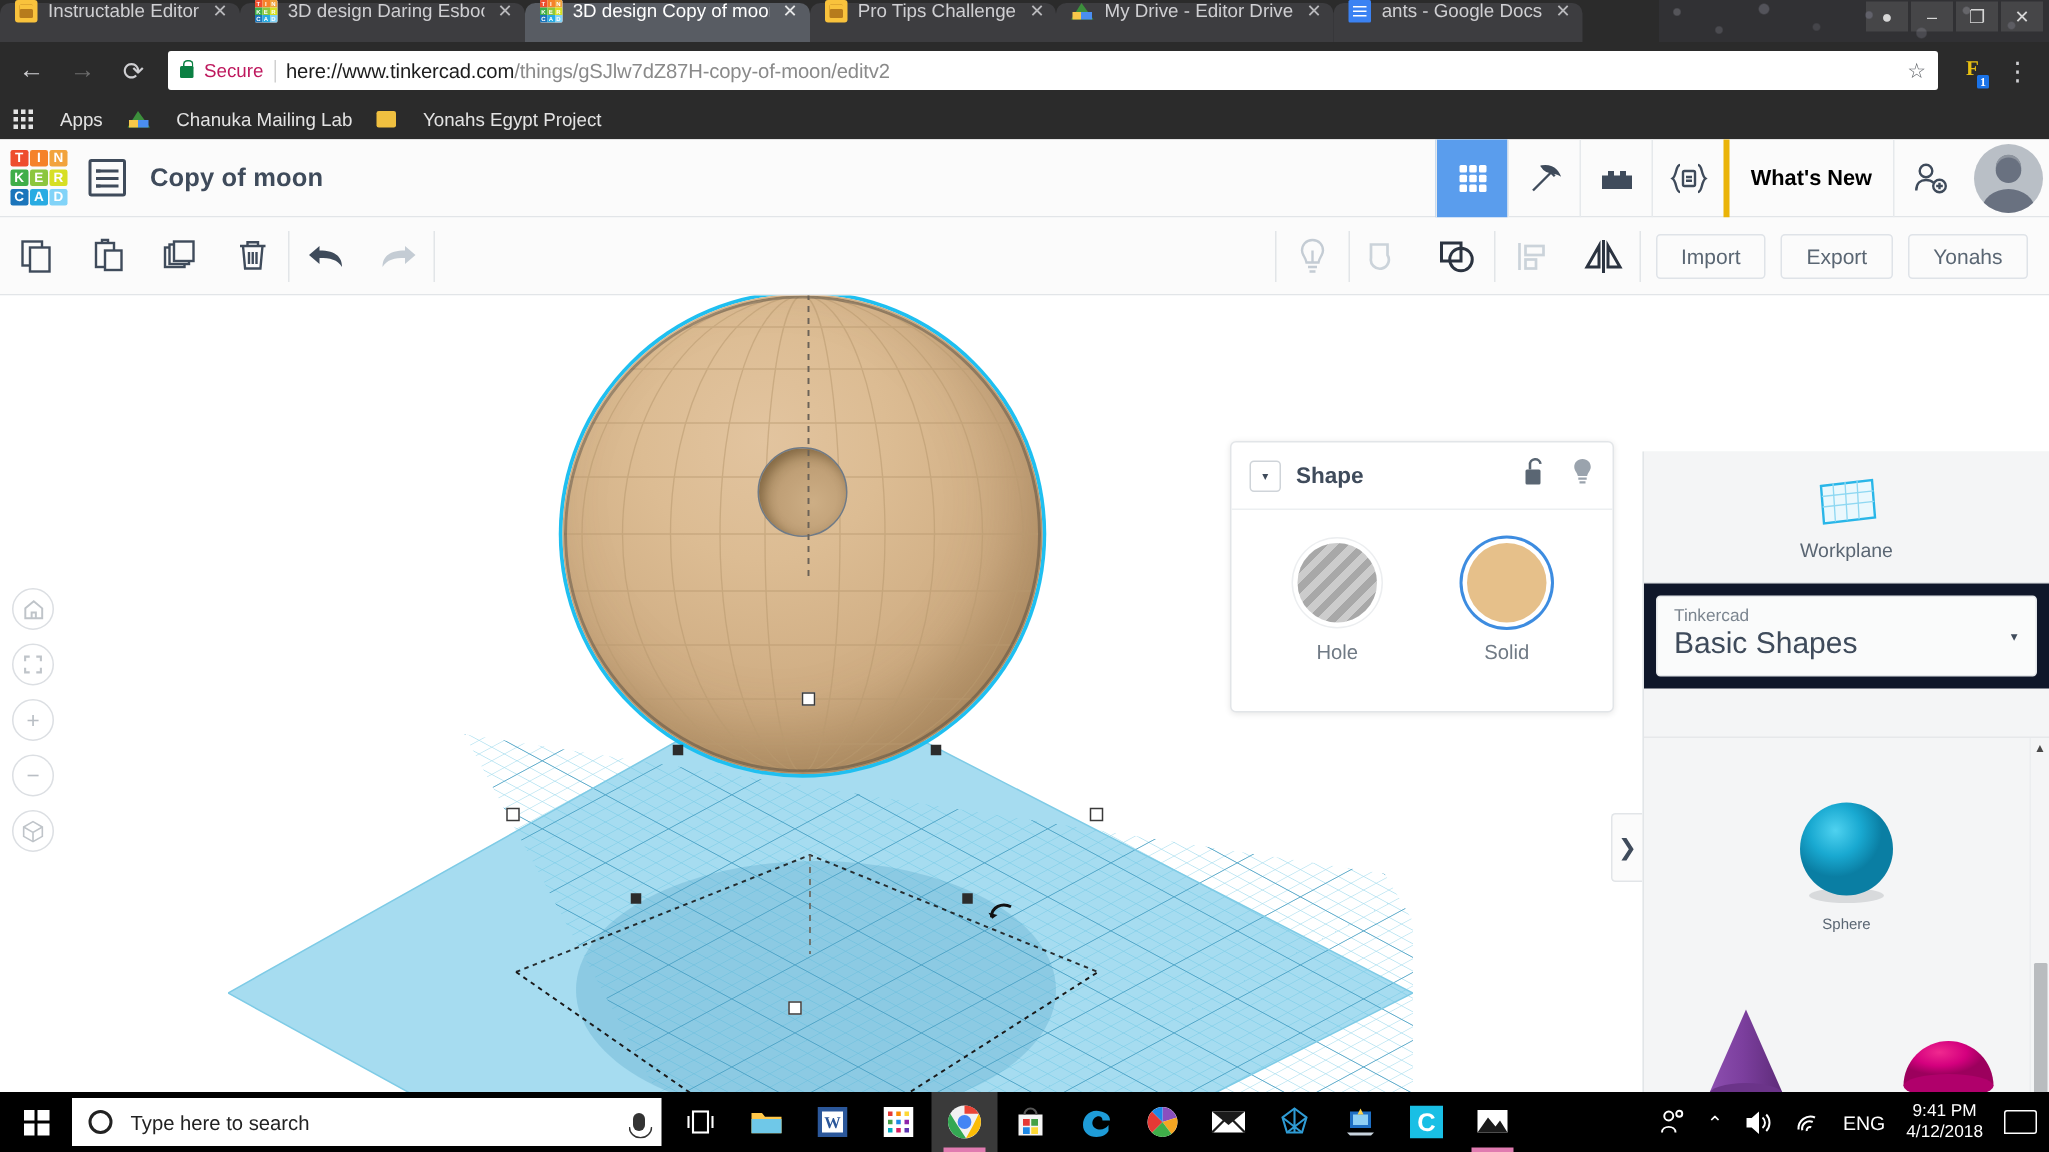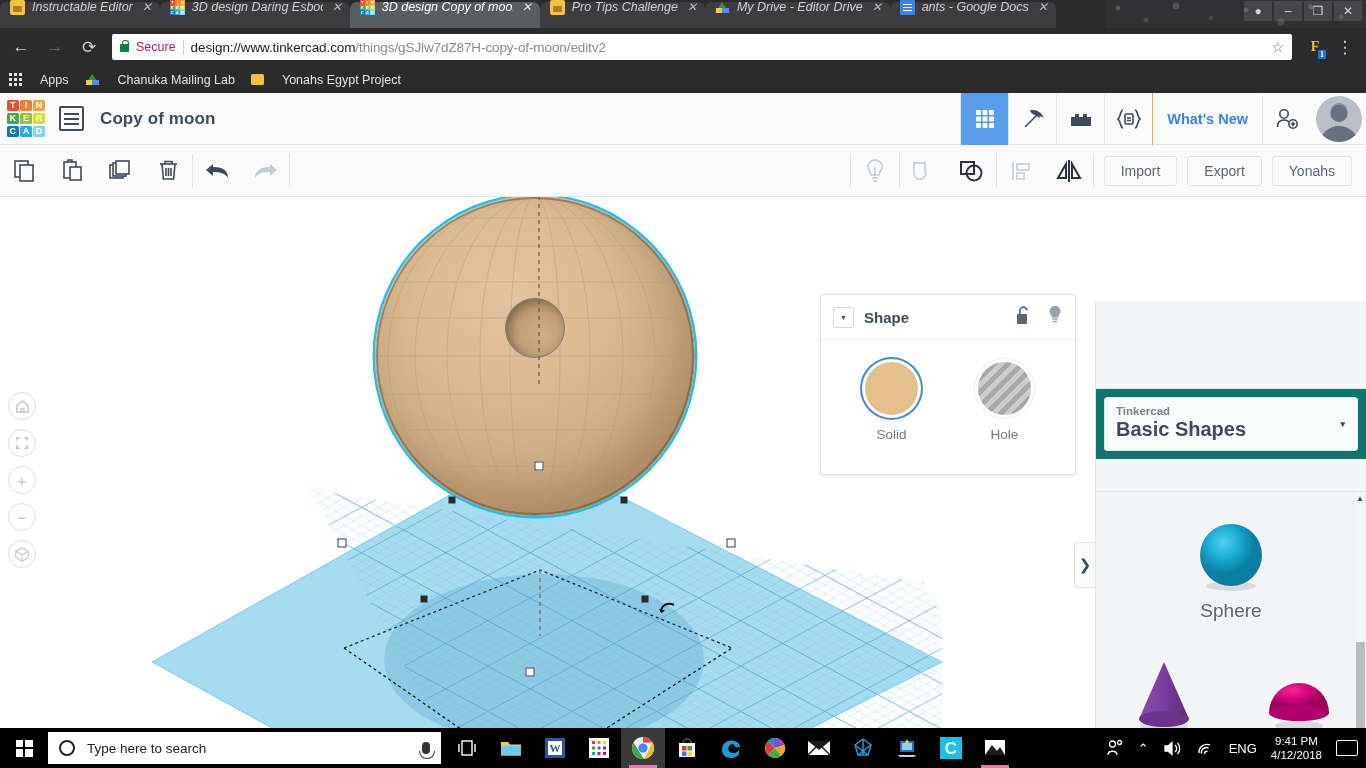--- a/index.html
+++ b/index.html
@@ -27,21 +27,21 @@
       radial-gradient(circle at 175px 22px, #4a4a50 3px, transparent 4px),
       radial-gradient(circle at 205px 7px, #55555a 2px, transparent 3px),
       radial-gradient(circle at 235px 17px, #4b4b52 2px, transparent 3px),
       #313134;
   }
   .tab {
     height:26px; display:flex; align-items:center; gap:7px;
     padding:0 6px 16px 10px; background:#3d3d40; color:#cfcfd2;
     font-size:12.5px; position:relative;
     border-top-left-radius:7px; border-top-right-radius:7px;
-    max-width:190px; min-width:140px;font-style:italic;
+    max-width:190px; min-width:140px;
   }
   .tab.active { background:#585c63; color:#ffffff; }
   .tab .tab-title {
     flex:1; white-space:nowrap; overflow:hidden; text-overflow:clip;
   }
   .tab .tab-close { font-size:12px; opacity:.85; width:14px; text-align:center;}
   .favicon { width:15px; height:15px; flex:0 0 15px; border-radius:1px; }
 
   .fav-tinker {
     background:#ffffff; display:grid; grid-template-columns:repeat(3,1fr);
@@ -158,21 +158,21 @@
     letter-spacing:.1px;
   }
   .hdr-right { margin-left:auto; display:flex; align-items:center; height:52px; }
   .hdr-btn {
     width:48px; height:52px; display:flex; align-items:center; justify-content:center;
     border-left:1px solid #e6e9ec; color:#3f4b5b;
   }
   .hdr-btn.active { background:#5a9ded; color:#fff; }
   .whatsnew {
     height:52px; display:flex; align-items:center; padding:0 14px;
-    border-left:1px solid #eab308; color:#3b82f6; font-size:14.5px; font-weight:bold;
+    border-left:4px solid #eab308; color:#000000; font-size:14.5px; font-weight:bold;
   }
   .avatar {
     width:46px; height:46px; border-radius:50%; margin:0 4px 0 6px;
     background:radial-gradient(circle at 50% 34%, #8d949e 0 22%, #b9bfc6 23% 100%);
     position:relative; overflow:hidden; flex:0 0 46px;
   }
   .avatar:after {
     content:""; position:absolute; left:50%; transform:translateX(-50%);
     bottom:-14px; width:36px; height:30px; border-radius:50% 50% 0 0;
     background:#697180;
@@ -280,41 +280,41 @@
     position:absolute; right:0; top:104px; bottom:0; width:271px;
     background:#f4f5f6; border-left:1px solid #e2e5e8;
   }
   .rp-tools {
     height:88px; display:flex; background:#f4f5f6; border-bottom:1px solid #e2e5e8;
   }
   .rp-tool {
     flex:1; display:flex; flex-direction:column; align-items:center; justify-content:center; gap:6px;
   }
   .rp-tool span { font-size:13px; color:#5a6673; }
-  .rp-select-wrap { padding:8px; background:#0f766e;font-weight:bold; }
+  .rp-select-wrap { padding:8px; background:#0f172a; }
   .rp-select {
     background:#fafbfb; border:1px solid #e4e7ea; border-radius:3px;
     padding:7px 11px 9px; position:relative;
   }
   .rp-select .lbl { font-size:11.5px; color:#7b858f; }
   .rp-select .val { font-size:20px; color:#3f4b5b; margin-top:1px; }
   .rp-select .car {
     position:absolute; right:12px; top:50%; transform:translateY(-50%);
     font-size:9px; color:#3f4b5b;
   }
   .rp-grid {
     position:absolute; left:0; right:0; top:190px; bottom:0;
     overflow:hidden; background:#f4f5f6; border-top:1px solid #e6e8ea;
   }
   .rp-row { display:flex; }
   .rp-cell {
     flex:1; height:140px; display:flex; flex-direction:column;
     align-items:center; justify-content:flex-end; padding-bottom:10px; gap:6px;
   }
-  .rp-cell .nm { font-size:19px; color:#5a6673; }
+  .rp-cell .nm { font-size:10px; color:#5a6673; }
   .rp-scroll {
     position:absolute; right:0; top:0; bottom:0; width:13px;
     background:#f4f5f6; border-left:1px solid #eceef0;
   }
   .rp-scroll .arrow { text-align:center; font-size:8px; color:#4a4a4a; line-height:14px;}
   .rp-scroll .thumb {
     position:absolute; left:2px; width:9px; top:150px; height:95px;
     background:#b9bcbf; border-radius:1px;
   }
   .panel-toggle {
@@ -447,21 +447,21 @@
 
   <div class="navbar">
     <div class="navicon">←</div>
     <div class="navicon dis">→</div>
     <div class="navicon">⟳</div>
 
     <div class="omnibox">
       <span class="lock"></span>
       <span class="secure-txt">Secure</span>
       <span class="url-div"></span>
-      <span class="url"><b>design://www.tinkercad.com</b><span>/things/gSJlw7dZ87H-copy-of-moon/editv2</span></span>
+      <span class="url"><b>here://www.tinkercad.com</b><span>/things/gSJlw7dZ87H-copy-of-moon/editv2</span></span>
       <span class="star">☆</span>
     </div>
 
     <div class="ext-f">
       <span>F</span>
       <span class="ext-badge">1</span>
     </div>
     <div class="navicon">⋮</div>
   </div>
 
@@ -757,35 +757,47 @@
           <span>
             <svg width="16" height="20" viewBox="0 0 16 20">
               <path d="M8 1 C4.5 1 2.5 3.5 2.5 6.3 C2.5 8.6 4.4 9.8 4.9 12.4 h6.2 C11.6 9.8 13.5 8.6 13.5 6.3 C13.5 3.5 11.5 1 8 1 Z" fill="#9aa3ad"></path>
               <path d="M5.2 14 h5.6 M6 16.6 h4" stroke="#9aa3ad" stroke-width="1.5"></path>
             </svg>
           </span>
         </div>
       </div>
       <div class="sp-body">
         <div class="sp-opt">
+          <div class="sw hole"></div>
+          <label>Hole</label>
+        </div>
+        <div class="sp-opt">
           <div class="sw solid"></div>
           <label>Solid</label>
         </div>
-        <div class="sp-opt">
-          <div class="sw hole"></div>
-          <label>Hole</label>
-        </div>
       </div>
     </div>
 
 
     <div class="panel-toggle">❯</div>
 
     <div class="right-panel">
       <div class="rp-tools">
+        <div class="rp-tool">
+          <svg width="46" height="38" viewBox="0 0 46 38">
+            <g stroke="#29b6e8" stroke-width="1.6" fill="#eaf8fd">
+              <path d="M6 9 L40 5 L42 30 L8 34 Z"></path>
+            </g>
+            <g stroke="#8fd8f2" stroke-width="0.9" fill="none">
+              <path d="M14 7.1 L15.6 32.8 M22 6.2 L23.5 31.9 M30 5.3 L31.4 31.1"></path>
+              <path d="M6.6 16 L41 12.2 M7.1 23 L41.5 19.2"></path>
+            </g>
+          </svg>
+          <span>Workplane</span>
+        </div>
       </div>
 
       <div class="rp-select-wrap">
         <div class="rp-select">
           <div class="lbl">Tinkercad</div>
           <div class="val">Basic Shapes</div>
           <div class="car">▾</div>
         </div>
       </div>
 

